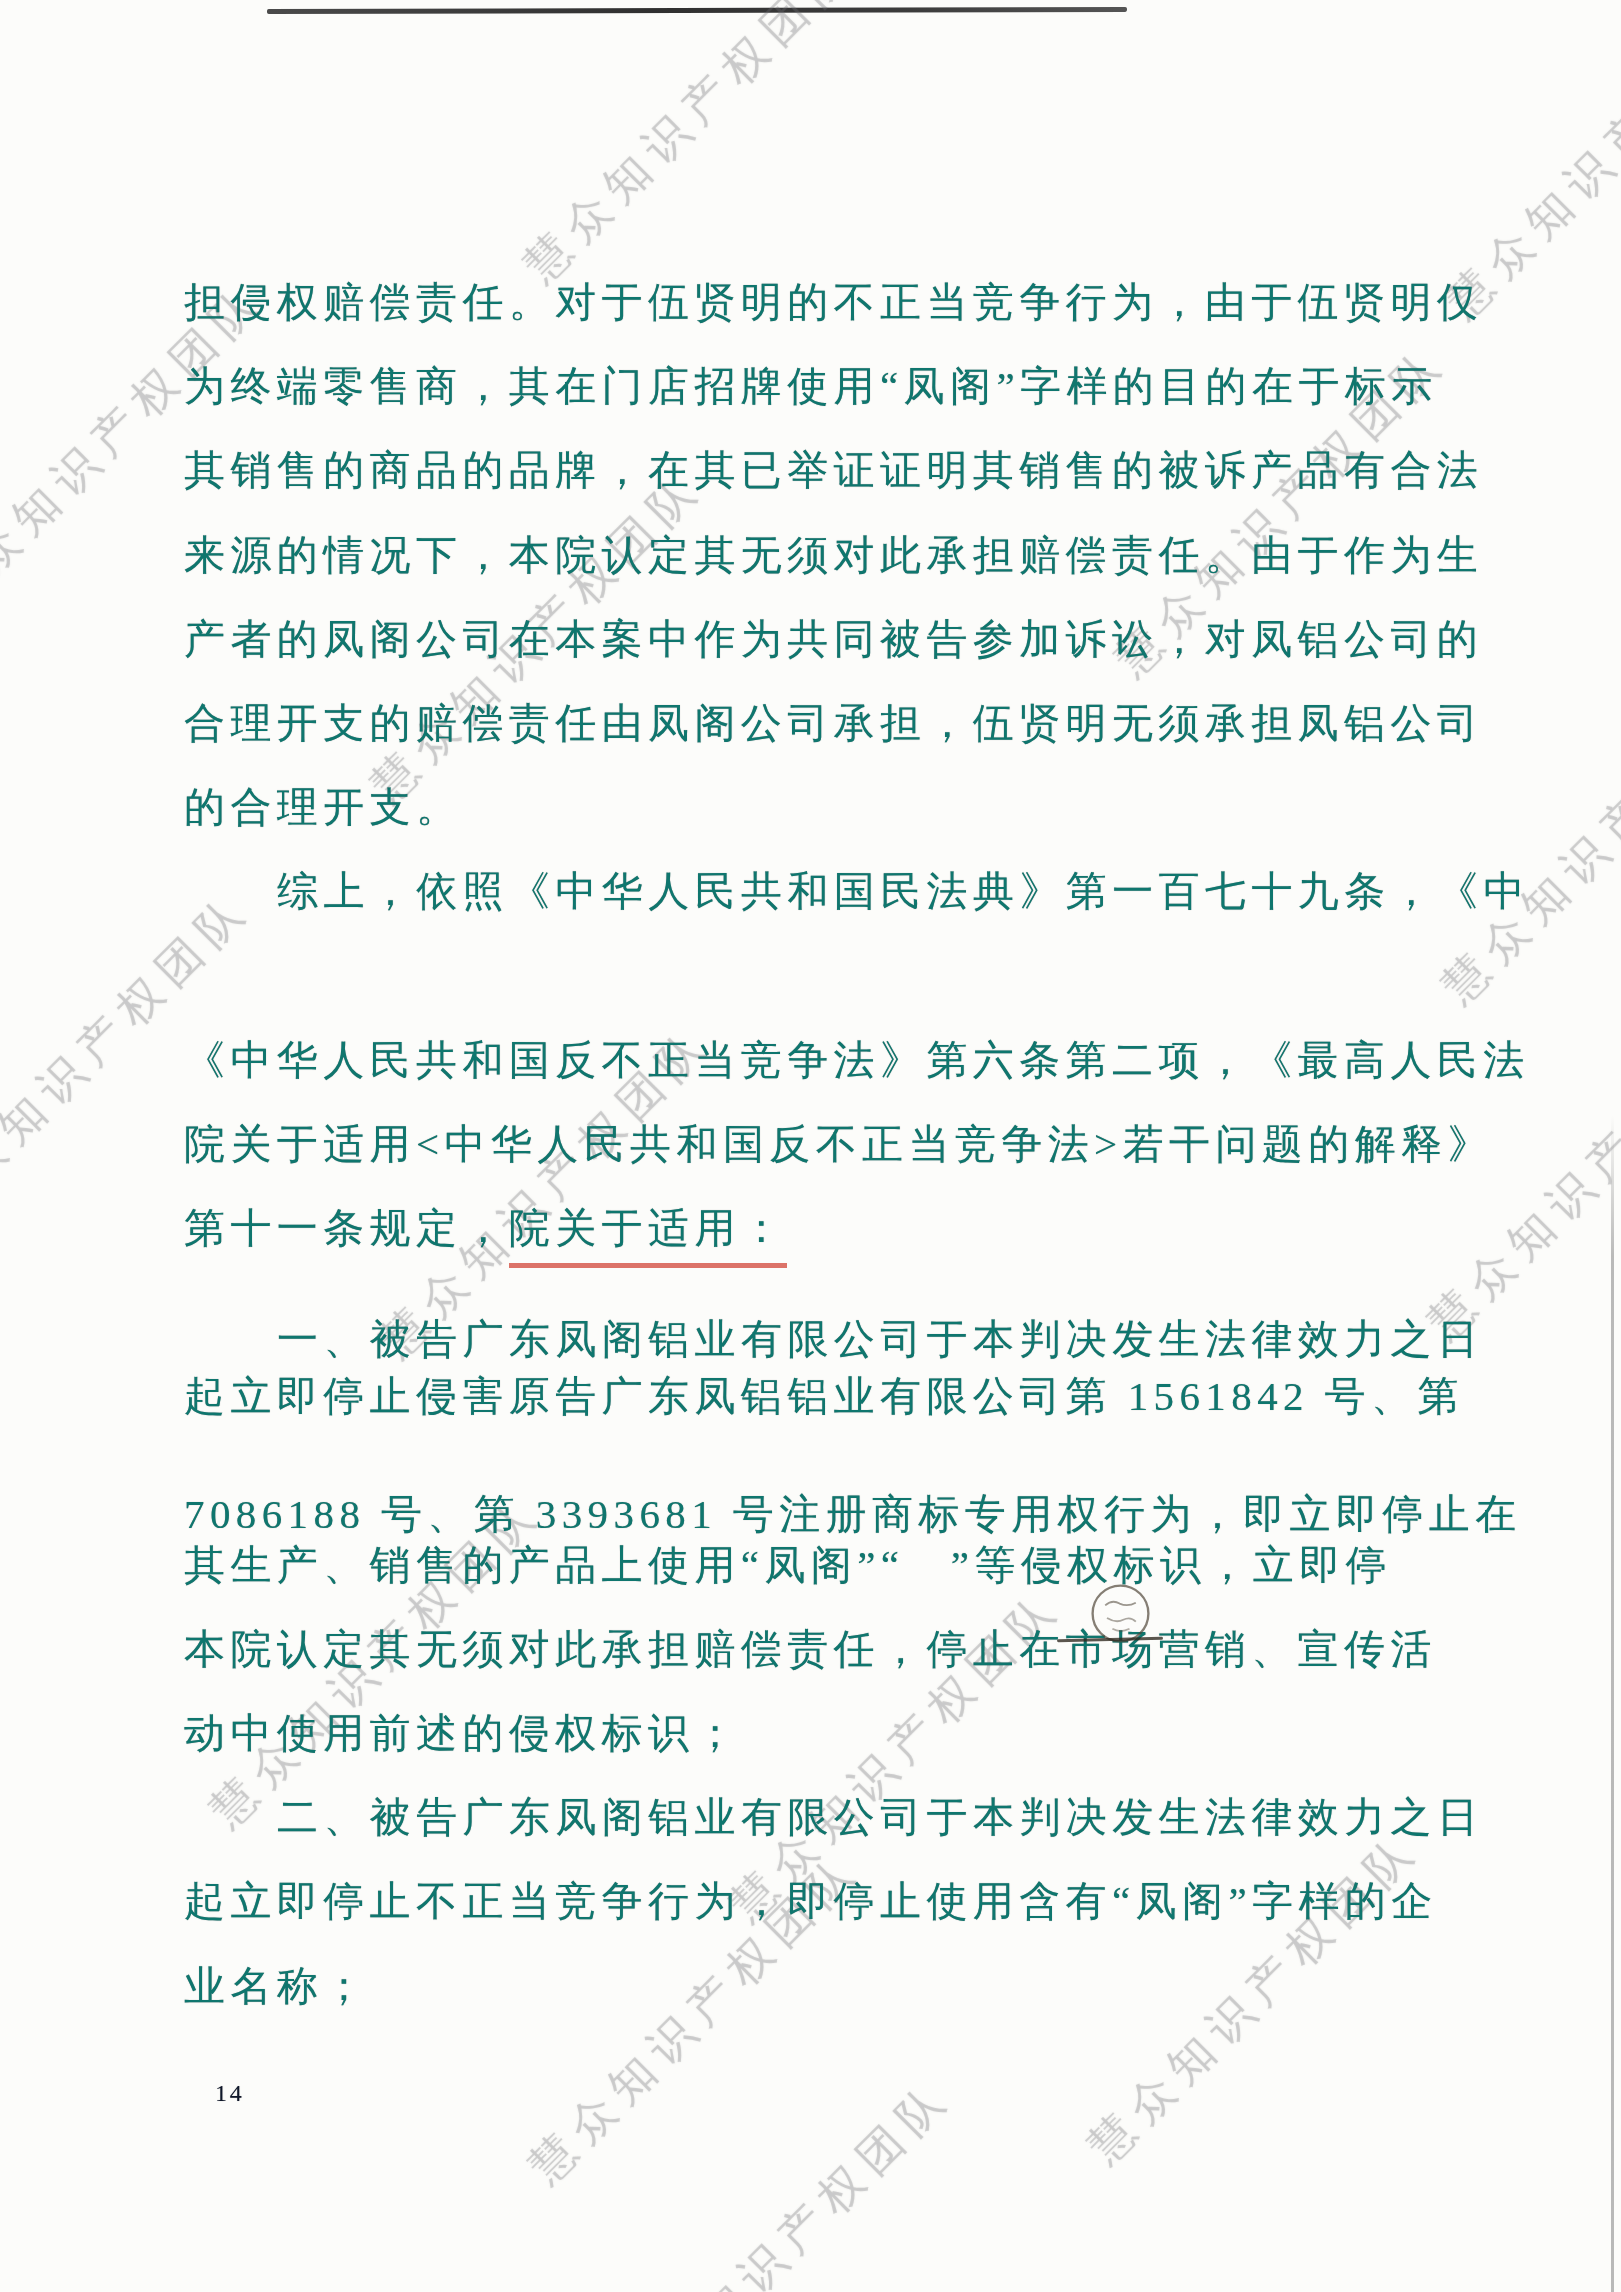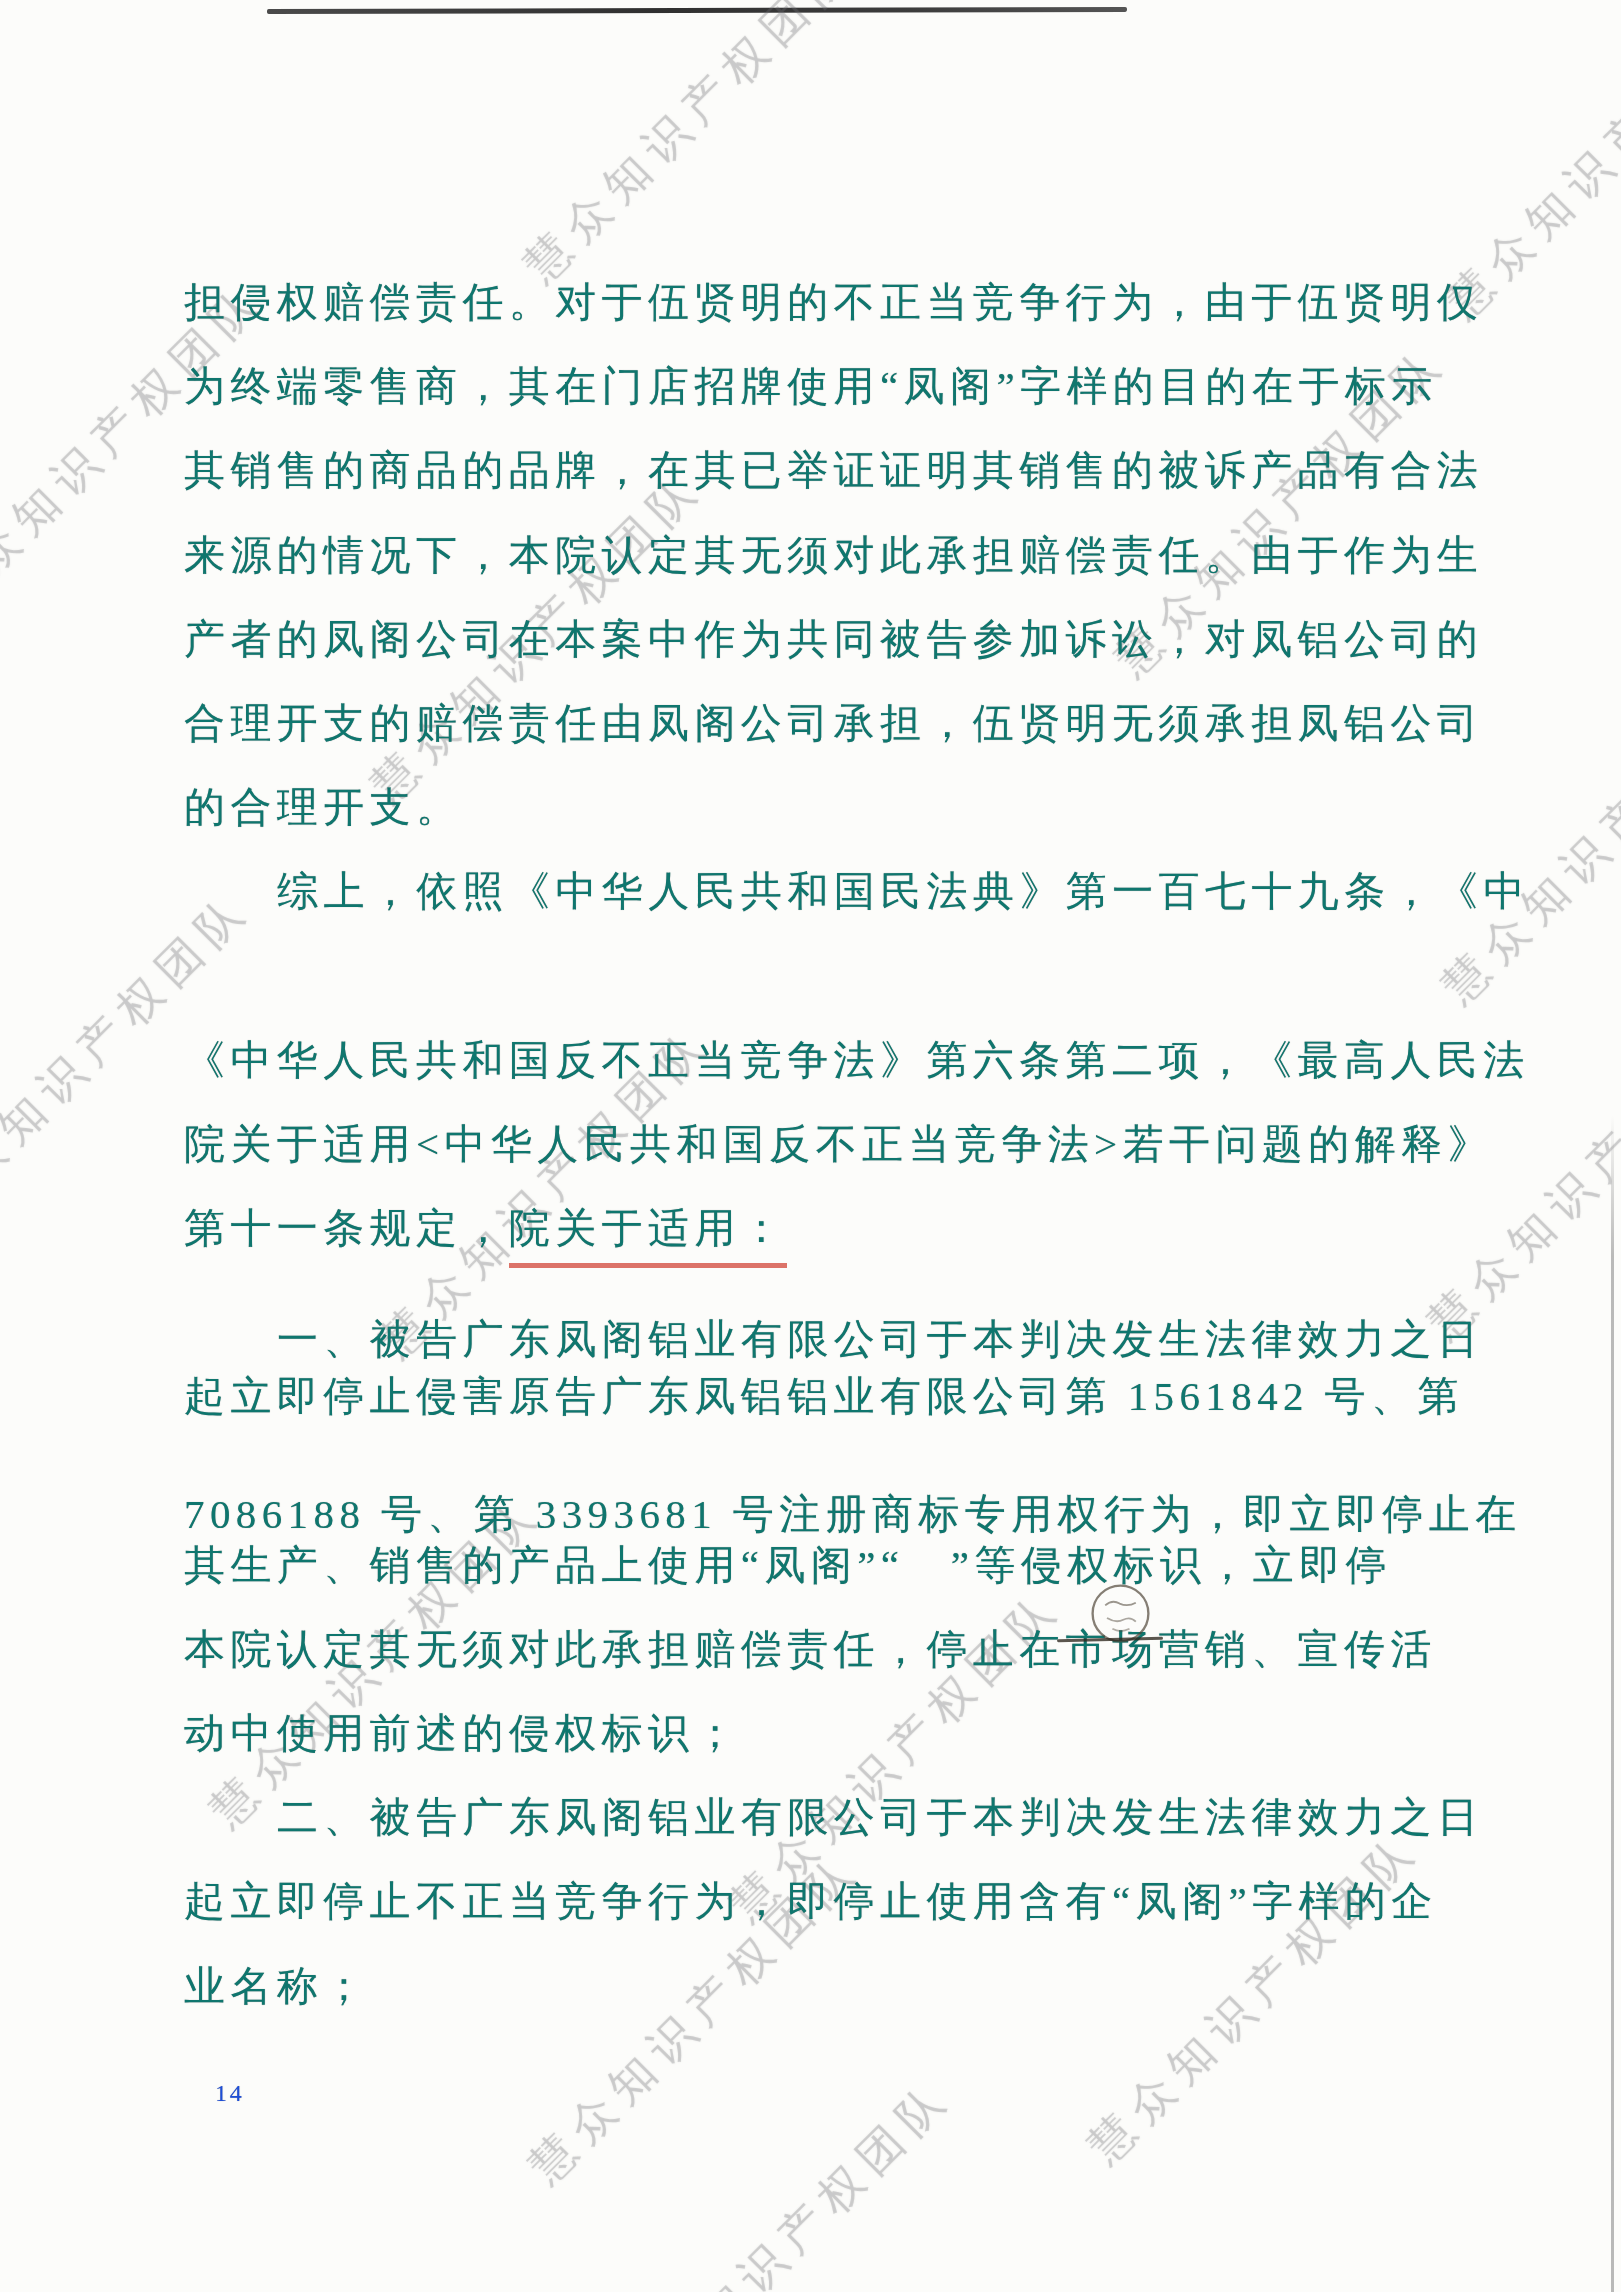--- a/index.html
+++ b/index.html
@@ -54,21 +54,21 @@
   }
   .stamp-strike{
     position:absolute;left:1057px;top:1638px;width:106px;height:2.7px;
     background:rgba(45,38,30,.78);
     transform:rotate(-1.4deg);
     border-radius:1.8px;
   }
   
   .page-number{
     position:absolute;left:215px;top:2080px;
-    font-size:24px;letter-spacing:2.7px;color:#1d4ed8;
+    font-size:24px;letter-spacing:2.7px;color:#0f172a;
     text-shadow:0 0 0.9px rgba(0,0,0,.4);
   }
 </style>
 </head>
 <body>
 
 <div id="page">
 
   <div class="top-line"></div>
 

